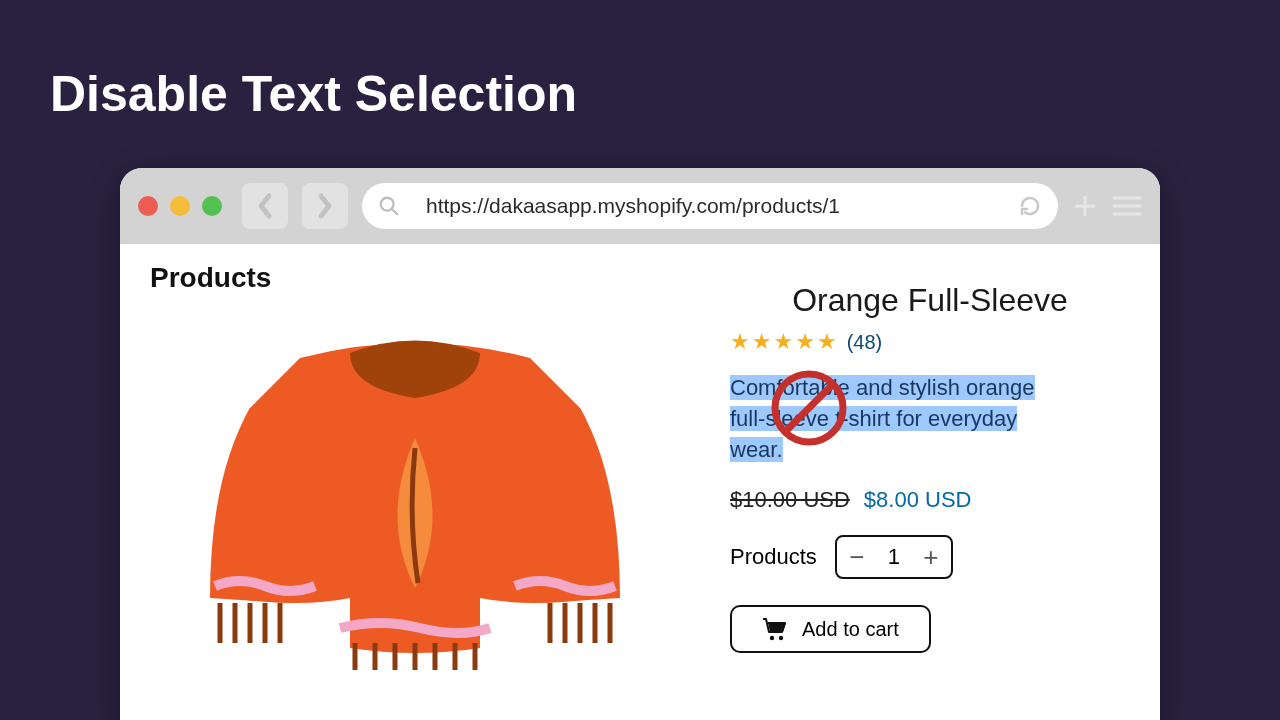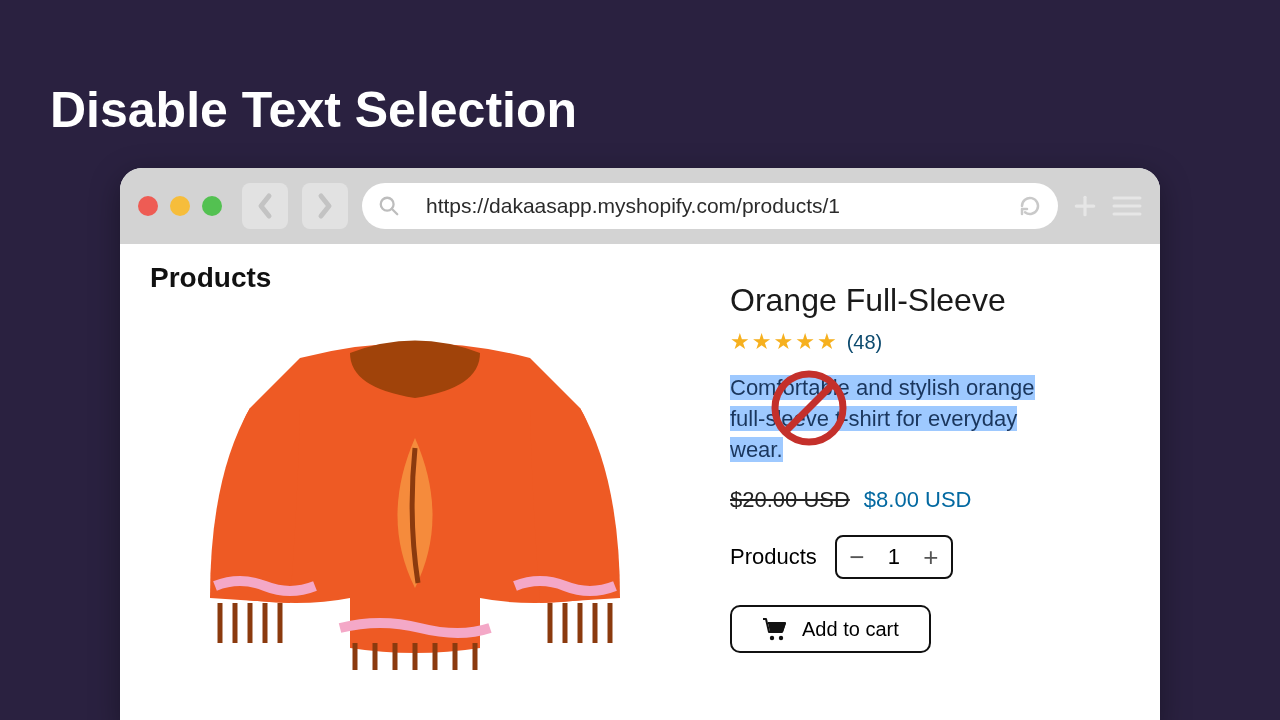--- a/index.html
+++ b/index.html
@@ -9,21 +9,20 @@
     background: #2a2140;
     font-family: -apple-system, BlinkMacSystemFont, "Segoe UI", Helvetica, Arial, sans-serif;
     overflow: hidden;
     position: relative;
   }
   .page-title {
     color: #fff;
     font-size: 50px;
     font-weight: 700;
     padding: 65px 0 0 50px;
-    margin-top: 16px;
   }
   .browser {
     position: absolute;
     left: 120px;
     top: 168px;
     width: 1040px;
     height: 560px;
     background: #fff;
     border-radius: 22px 22px 0 0;
     box-shadow: 0 8px 30px rgba(0,0,0,.35);
@@ -69,21 +68,21 @@
   .left { flex: 0 0 540px; }
   .section-title {
     font-size: 28px;
     font-weight: 800;
     color: #111;
     margin-bottom: 4px;
   }
   .product-img { width: 470px; height: 380px; margin-left: 30px; }
 
   .right { flex: 1; padding-top: 20px; }
-  .ptitle { font-size: 32px; font-weight: 500; color: #1a1a1a; margin-bottom: 10px; }
+  .ptitle { font-size: 32px; font-weight: 500; color: #1a1a1a; margin-bottom: 10px; text-align: center; }
   .rating { display:flex; align-items:center; gap:10px; margin-bottom: 18px; }
   .stars { display:flex; gap:2px; }
   .star { color:#f6b01e; font-size:22px; }
   .rcount { font-size:20px; color:#0c4a6e; }
 
   .desc-wrap { position: relative; margin-bottom: 22px; width: 310px; }
   .desc {
     font-size: 22px;
     line-height: 1.4;
     color: #1a365d;
@@ -221,21 +220,21 @@
 
       <div class="desc-wrap">
         <div class="desc"><span class="hl">Comfortable and stylish orange full-sleeve t-shirt for everyday wear.</span></div>
         <svg class="prohibit" width="82" height="82" viewBox="0 0 82 82">
           <circle cx="41" cy="41" r="34" fill="none" stroke="#c4302b" stroke-width="7"></circle>
           <line x1="18" y1="64" x2="64" y2="18" stroke="#c4302b" stroke-width="7"></line>
         </svg>
       </div>
 
       <div class="price-row">
-        <span class="oldprice">$20.00 USD</span>
+        <span class="oldprice">$10.00 USD</span>
         <span class="newprice">$8.00 USD</span>
       </div>
 
       <div class="qty-row">
         <span class="qty-label">Products</span>
         <div class="stepper">
           <button>−</button>
           <span class="val">1</span>
           <button>+</button>
         </div>

